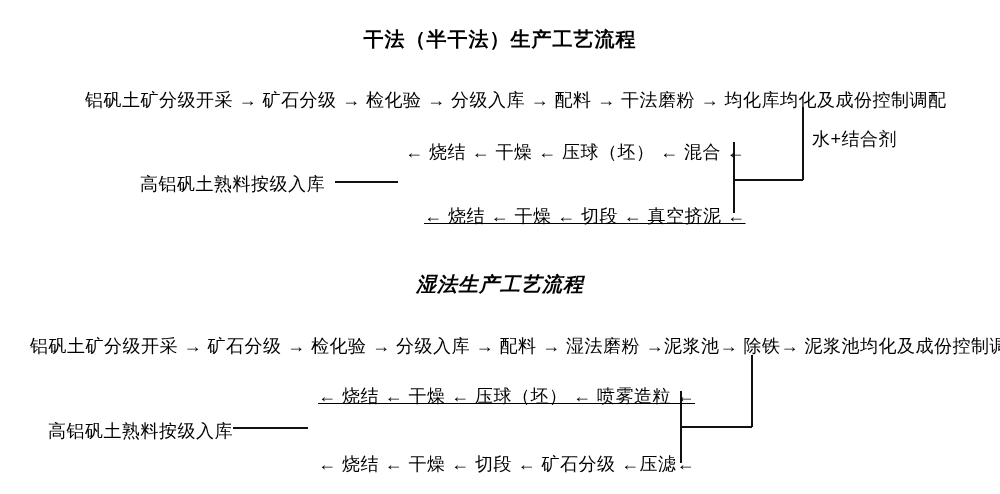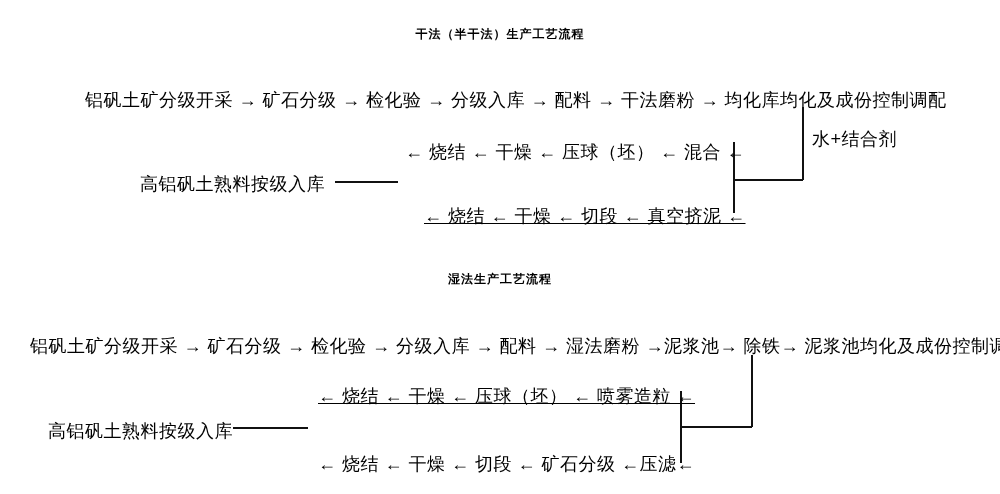--- a/index.html
+++ b/index.html
@@ -13,21 +13,21 @@
     position: relative;
     width: 1000px; height: 494px;
     background: #ffffff;
     overflow: hidden;
   }
   .diagram-title {
     position: absolute;
     left: 0; width: 100%;
     text-align: center;
     font-weight: bold;
-    font-size: 12px;
+    font-size: 20px;
     letter-spacing: 1px;
     white-space: nowrap;
   }
   .flow-text {
     position: absolute;
     white-space: nowrap;
     font-size: 18px;
     letter-spacing: 0.5px;
   }
   .line { position: absolute; background: #111; }
@@ -55,21 +55,21 @@
     <div class="flow-text" style="left:405px; top:140px;">← 烧结 ← 干燥 ← 压球（坯） ← 混合 ←</div>
 
     <div class="flow-text" style="left:140px; top:172px;">高铝矾土熟料按级入库</div>
 
     <div class="line hline" style="left:335px; top:181px; width:63px;"></div>
 
     <div class="flow-text" style="left:424px; top:204px;text-decoration:underline;">← 烧结 ← 干燥 ← 切段 ← 真空挤泥 ←</div>
   </section>
 
   <section>
-    <div class="diagram-title" style="top:271px;">湿法生产工艺流程</div>
+    <div class="diagram-title" style="top:271px;font-style:italic;">湿法生产工艺流程</div>
 
     <div class="flow-text" style="left:30px; top:334px;">铝矾土矿分级开采 → 矿石分级 → 检化验 → 分级入库 → 配料 → 湿法磨粉 →泥浆池→ 除铁→ 泥浆池均化及成份控制调配</div>
 
     <div class="line vline" style="left:751px; top:355px; height:72px;"></div>
 
     <div class="line hline" style="left:680px; top:426px; width:72px;"></div>
 
     <div class="line vline" style="left:680px; top:391px; height:72px;"></div>
 
     <div class="flow-text" style="left:318px; top:384px;text-decoration:underline;">← 烧结 ← 干燥 ← 压球（坯） ← 喷雾造粒 ←</div>

